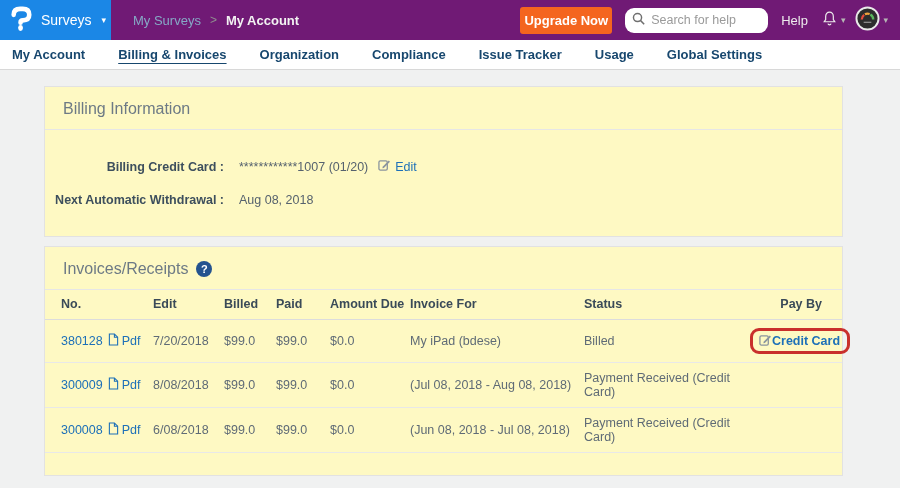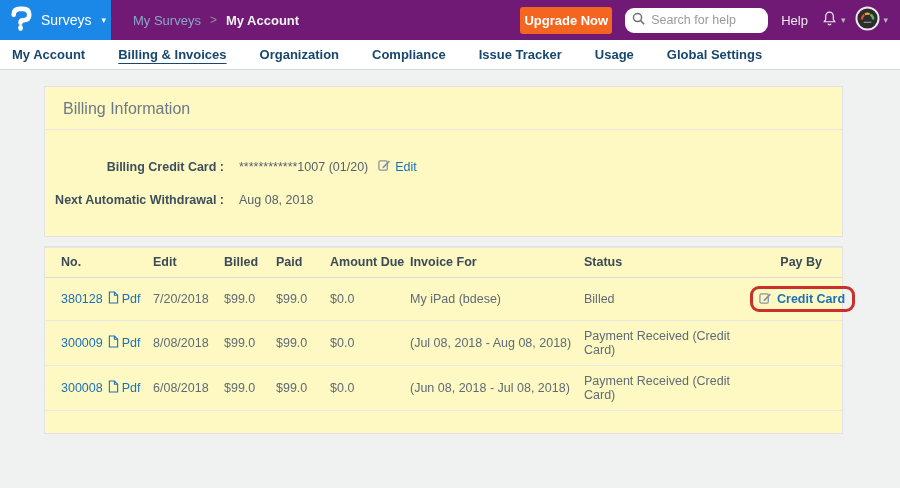--- a/index.html
+++ b/index.html
@@ -51,21 +51,21 @@
   
   table.inv { width:100%; border-collapse:collapse; table-layout:fixed; font-size:12.5px; }
   table.inv th { text-align:left; font-weight:bold; color:#3a4a58; padding:7px 4px 8px 0; border-bottom:1px solid #dcdcdc; }
   table.inv td { color:#5f6b76; padding:8px 4px 8px 0; border-bottom:1px solid #e8e8e8; height:31px; }
   table.inv th:first-child, table.inv td:first-child { padding-left:16px; }
   table.inv th:last-child, table.inv td:last-child { text-align:right; padding-right:20px; }
   .inv-bottom-pad { height:22px; }
   .no-cell { display:flex; align-items:center; gap:5px; white-space:nowrap; }
   .pdf-link { display:inline-flex; align-items:center; gap:3px; cursor:pointer;justify-content:flex-end; }
   .pay-box { display:inline-flex; align-items:center; gap:5px; border:3px solid #c9302c; border-radius:9px; padding:2px 7px 2px 6px; white-space:nowrap; }
-  .pay-link { display:inline-flex; align-items:center; gap:5px; cursor:pointer; font-weight:bold; }
+  .pay-link { display:inline-flex; align-items:center; cursor:pointer; font-weight:bold; }
 </style>
 </head>
 <body>
 
 <div class="screen">
 
   <div class="topbar">
     <div class="logo-block">
       <span>
         <svg width="22" height="27" viewBox="0 0 24 28">
@@ -159,20 +159,24 @@
           </span>
         </div>
         <div class="billing-row">
           <span class="billing-label">Next Automatic Withdrawal :</span>
           <span class="billing-value">Aug 08, 2018</span>
         </div>
       </div>
     </div>
 
     <div class="panel">
+      <div class="panel-title-row">
+        <span class="panel-title">Invoices/Receipts</span>
+        <span class="help-badge">?</span>
+      </div>
       <div class="panel-divider"></div>
 
       <table class="inv">
         <colgroup>
           <col style="width:108px">
             <col style="width:71px">
             <col style="width:52px">
             <col style="width:54px">
           <col style="width:80px">
             <col style="width:174px">

